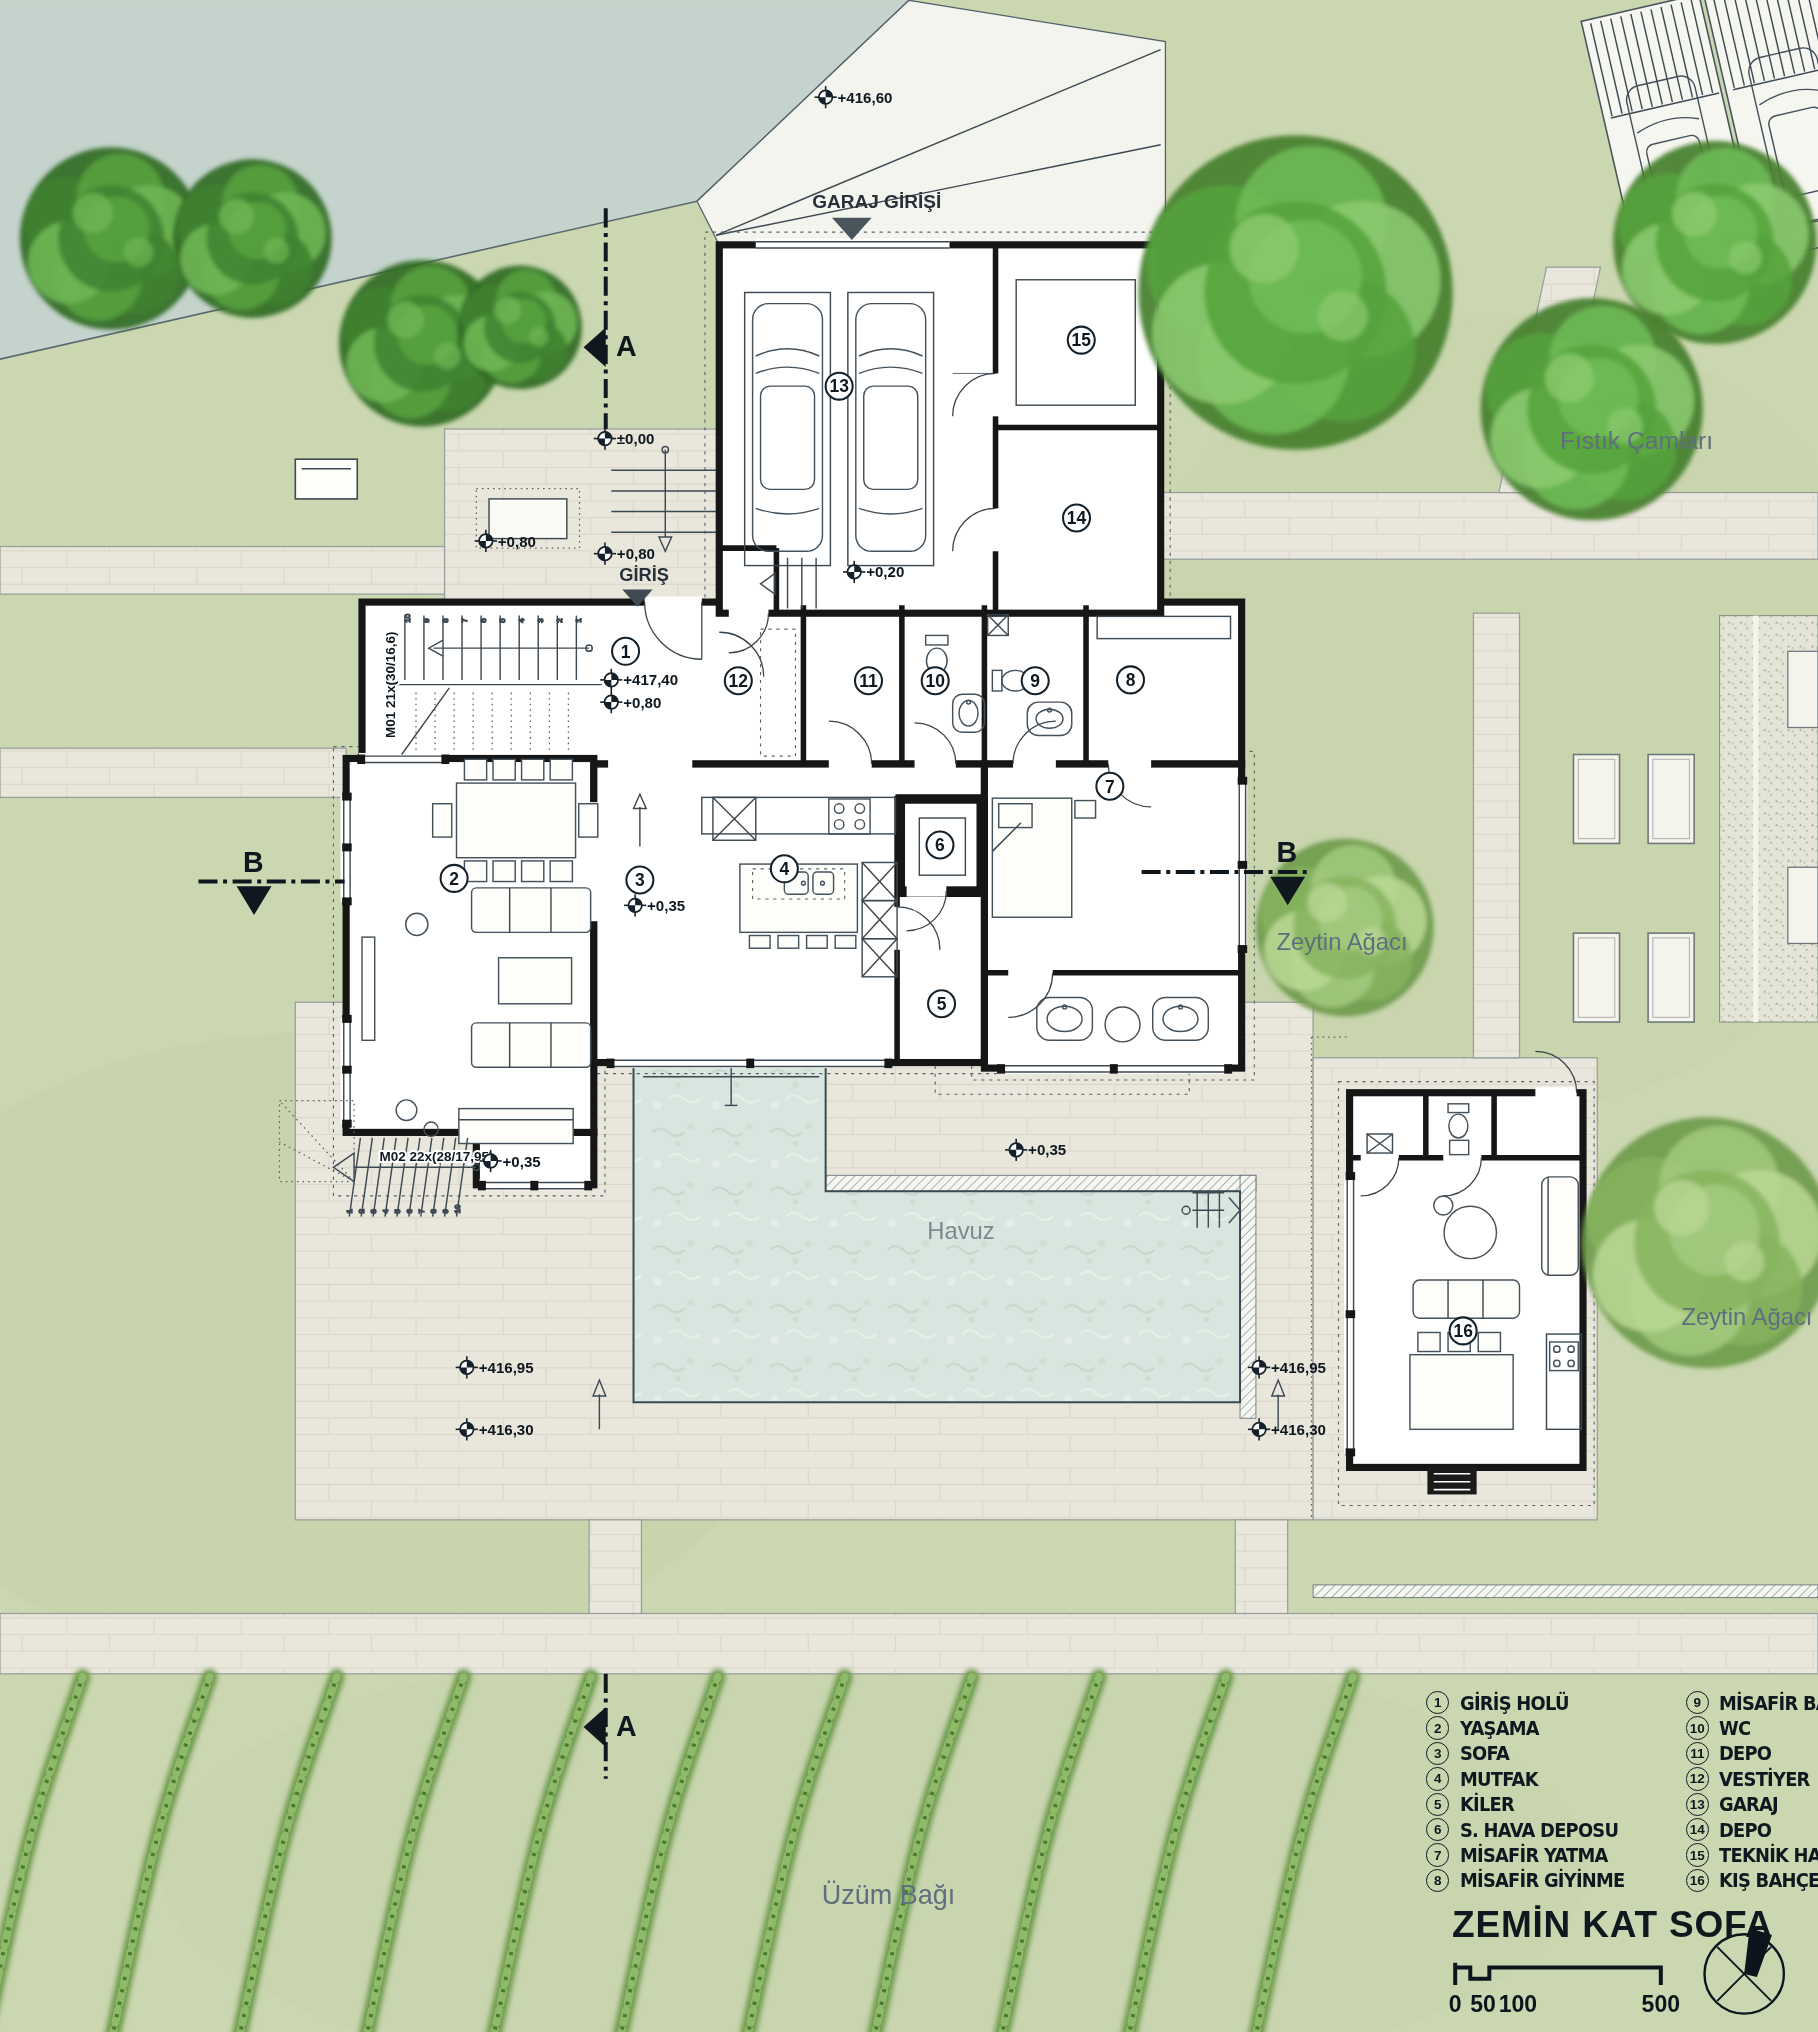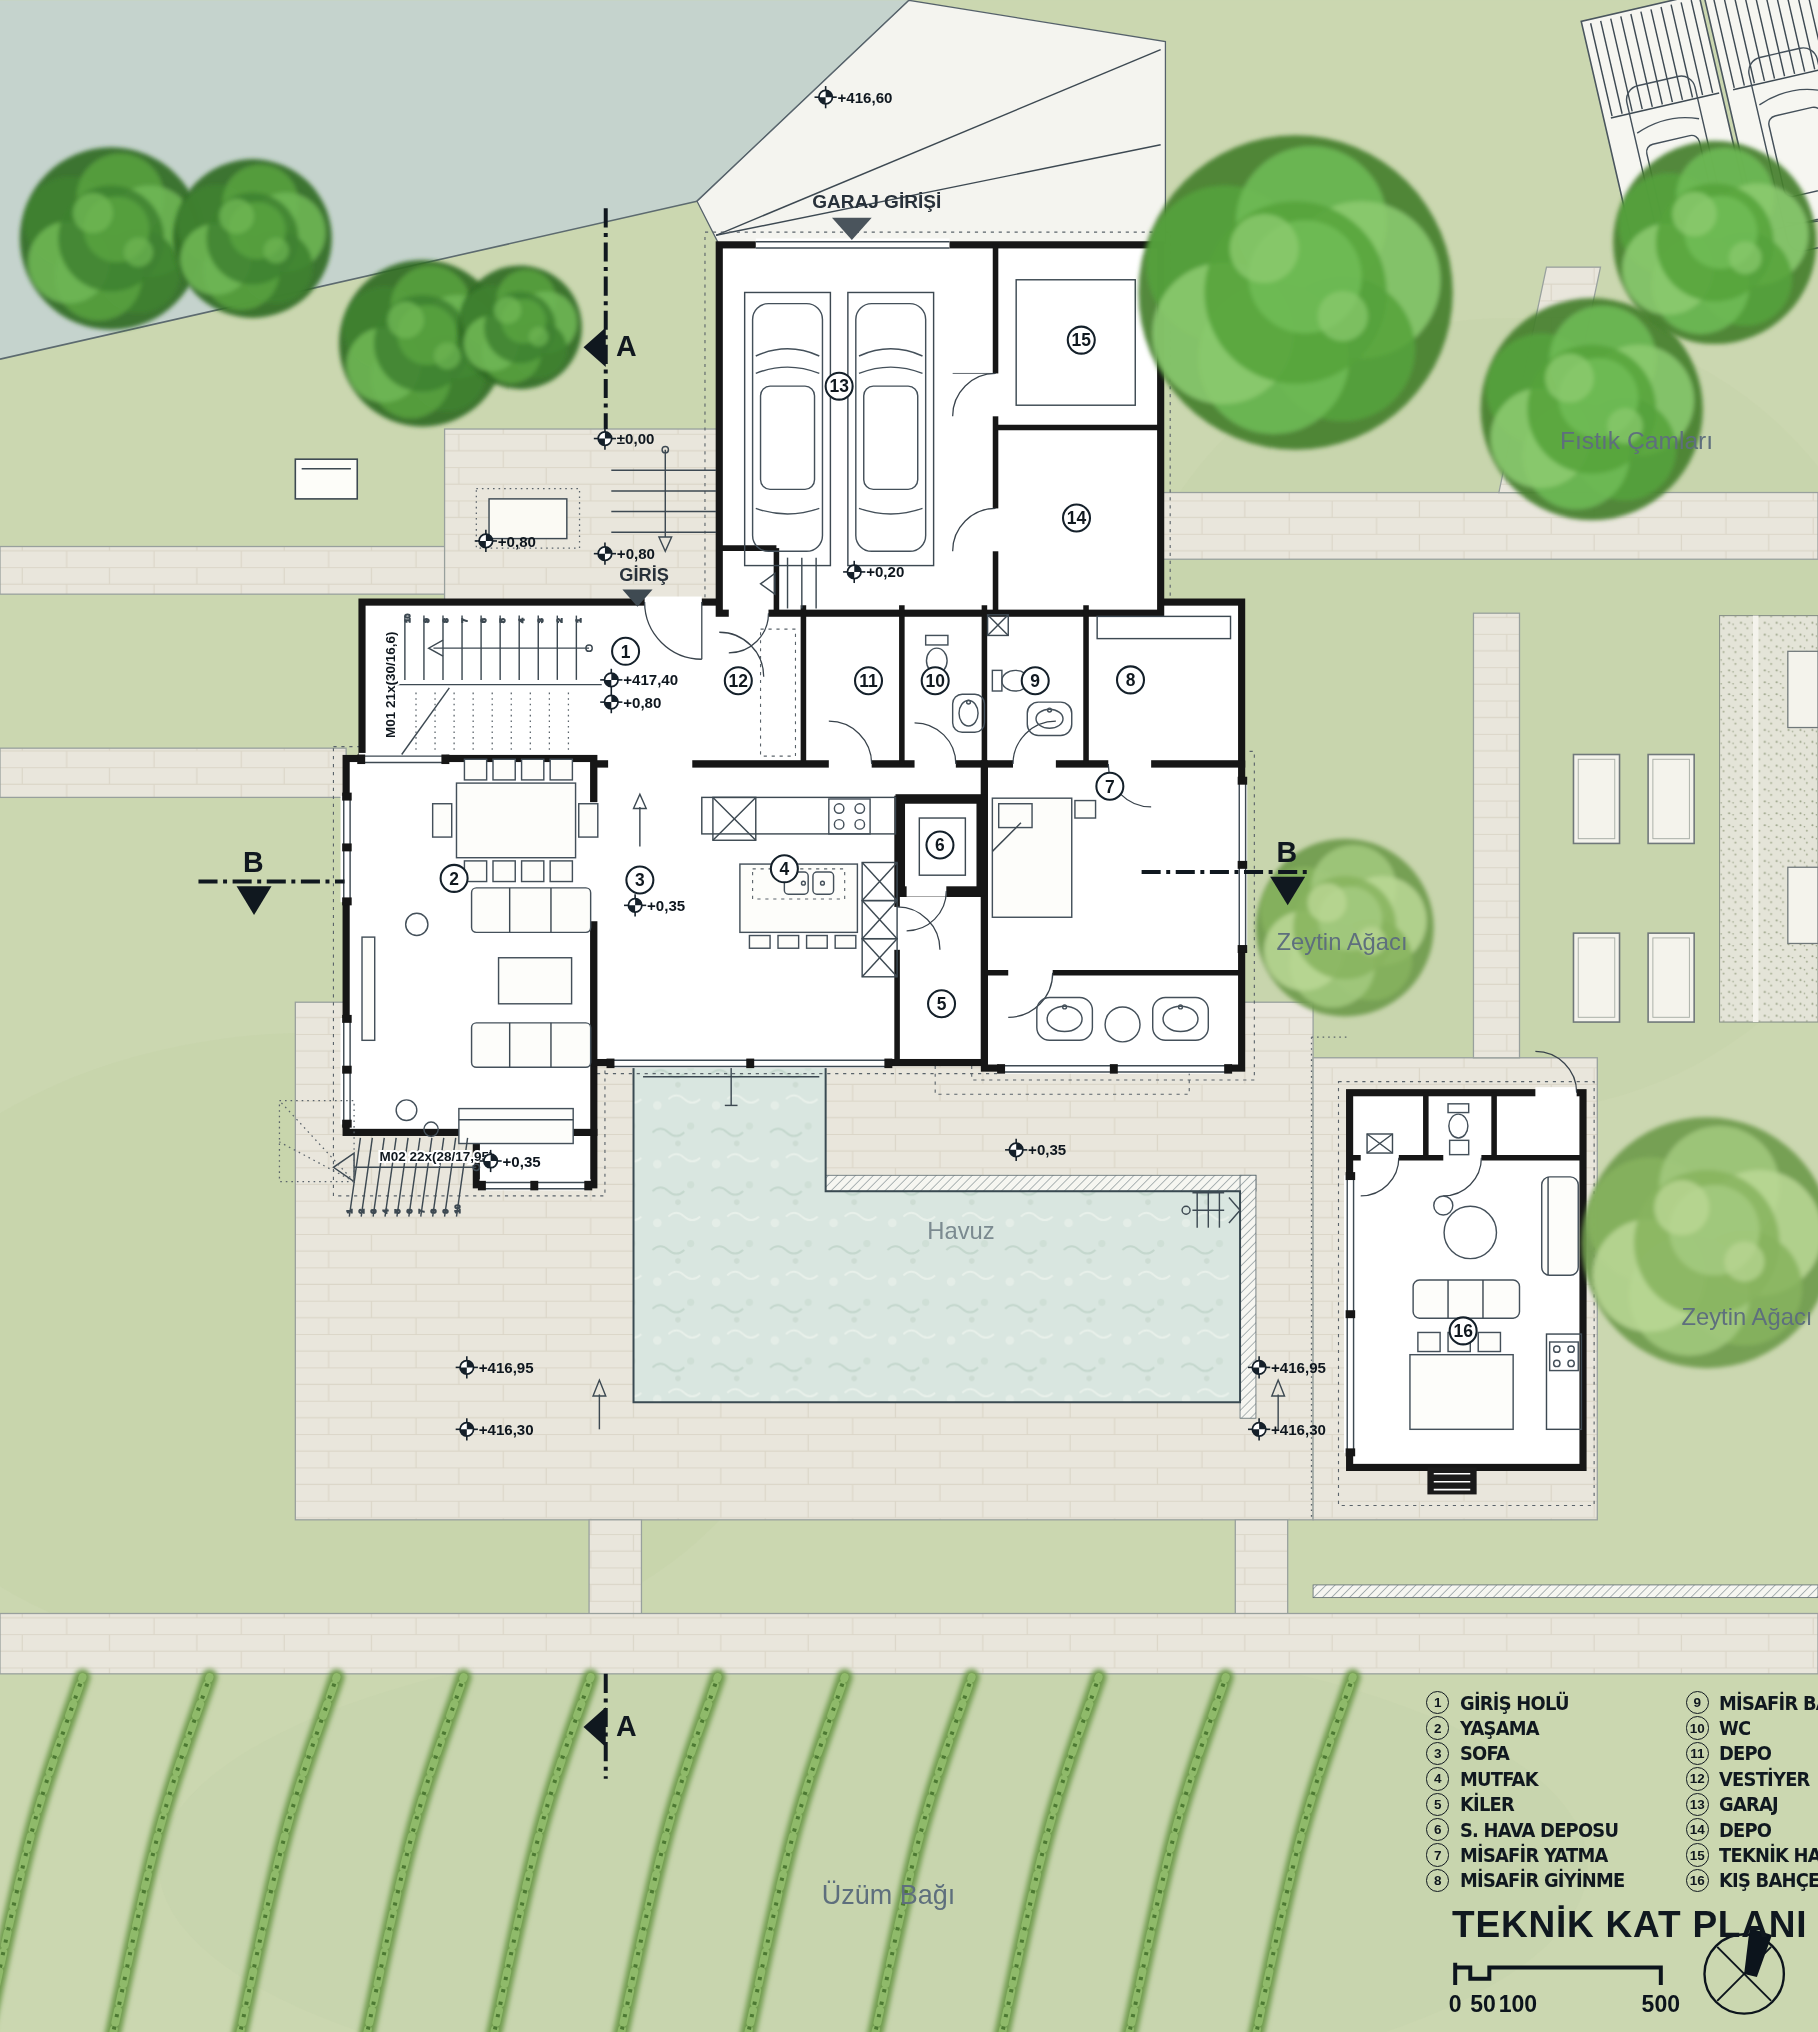--- a/index.html
+++ b/index.html
@@ -1074,15 +1074,15 @@
         <div class="lrow">
           <span class="lnum">15</span>
           <span class="ltxt">TEKNİK HACİM</span>
         </div>
         <div class="lrow">
           <span class="lnum">16</span>
           <span class="ltxt">KIŞ BAHÇESİ</span>
         </div>
       </div>
 </div>
-<div id="title">TEKNİK KAT PLANI</div>
+<div id="title">ZEMİN KAT SOFA</div>
 </div>
 
 
 </body></html>

